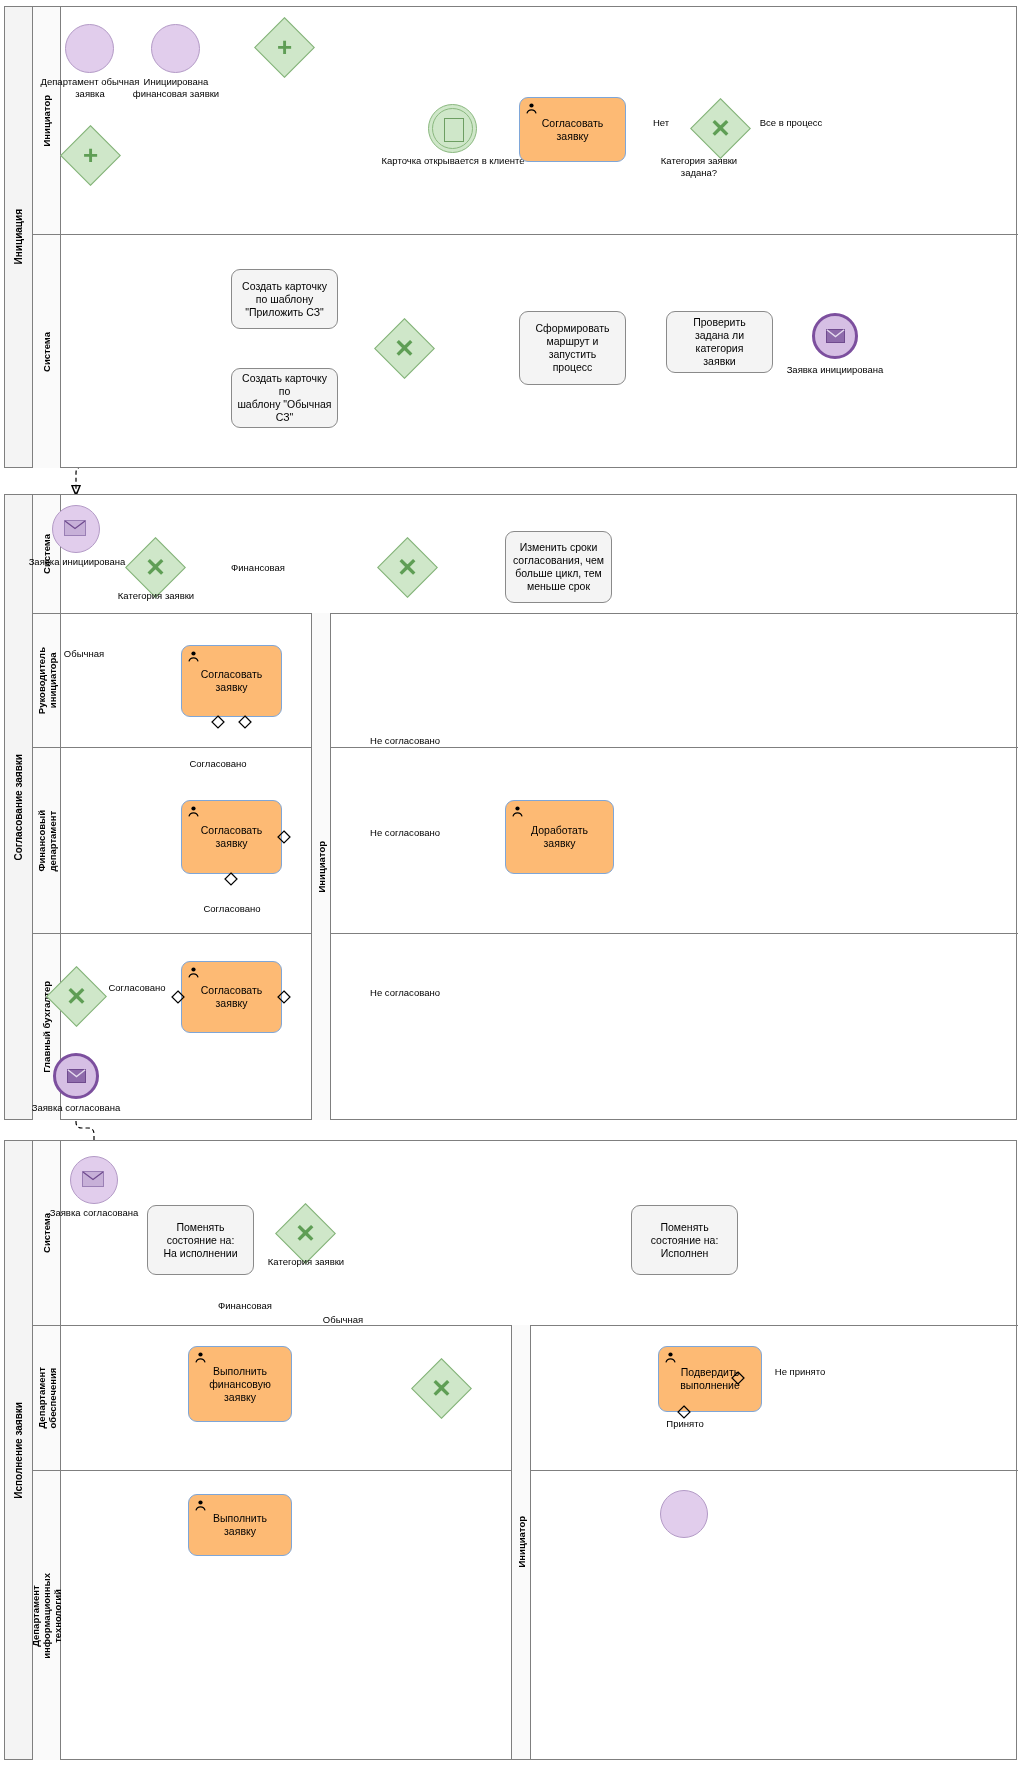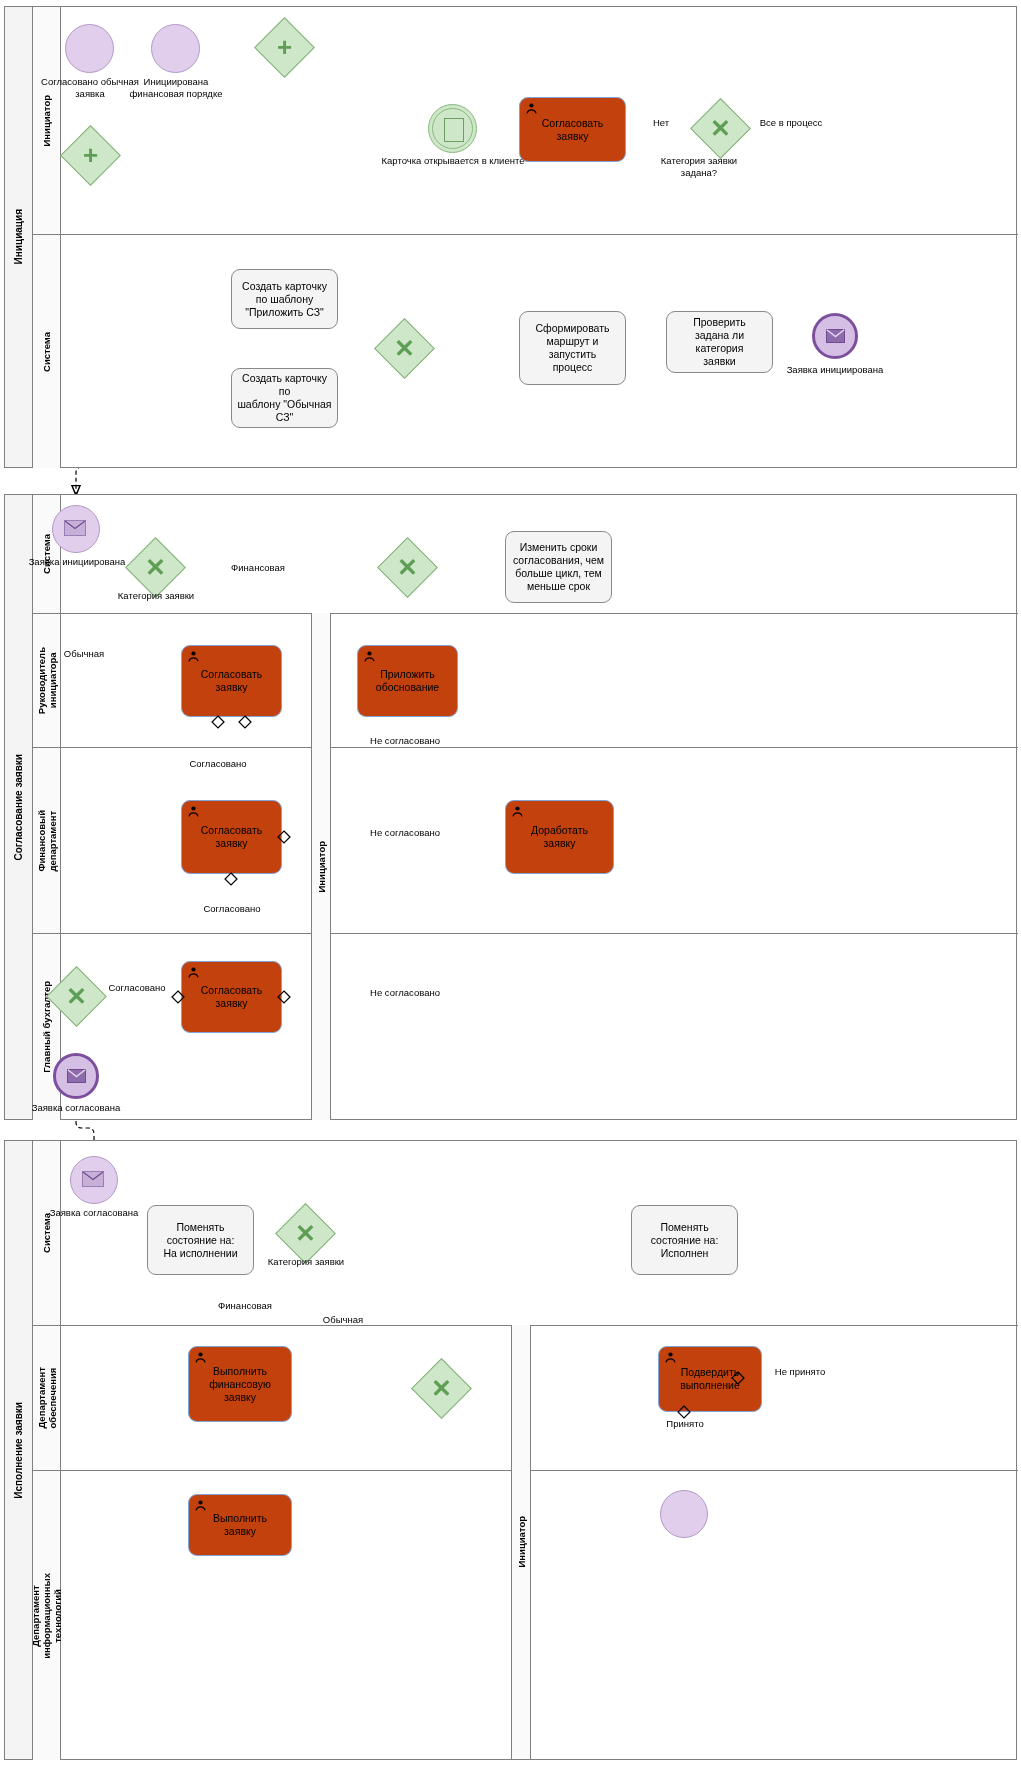--- a/index.html
+++ b/index.html
@@ -10,21 +10,21 @@
   .pool-title span{writing-mode:vertical-rl;transform:rotate(180deg);font-size:10px;font-weight:bold;color:#000;letter-spacing:0px;white-space:nowrap;}
   .lane{position:absolute;box-sizing:border-box;border-bottom:1px solid #7f7f7f;}
   .lane:last-child{border-bottom:none;}
   .lane-title{position:absolute;left:0;top:0;width:28px;height:100%;background:#fafafa;border-right:1px solid #7f7f7f;box-sizing:border-box;display:flex;align-items:center;justify-content:center;}
   .lane-title span{writing-mode:vertical-rl;transform:rotate(180deg);font-size:9.5px;font-weight:bold;color:#000;text-align:center;line-height:11px;white-space:nowrap;}
   .vlane{position:absolute;box-sizing:border-box;background:#fafafa;border-left:1px solid #7f7f7f;border-right:1px solid #7f7f7f;display:flex;align-items:center;justify-content:center;}
   .vlane span{writing-mode:vertical-rl;transform:rotate(180deg);font-size:9.5px;font-weight:bold;color:#000;white-space:nowrap;}
 
   
   .task{position:absolute;box-sizing:border-box;border-radius:9px;display:flex;align-items:center;justify-content:center;text-align:center;font-size:10.5px;line-height:13px;color:#000;padding:3px 5px;}
-  .task.user{background:#c2410c;border:1.4px solid #7ea6d8;text-align:center;}
+  .task.user{background:#fdba74;border:1.4px solid #7ea6d8;text-align:center;}
   .task.sys{background:#f4f4f4;border:1.2px solid #8a8a8a;}
   .task .ico{position:absolute;left:5px;top:4px;width:13px;height:13px;}
 
   
   .ev{position:absolute;border-radius:50%;box-sizing:border-box;}
   .ev.start{background:#e1cdec;border:1.6px solid #b39ac6;}
   .ev.end{background:#d6bfe4;border:3.4px solid #7c4f9e;}
   .ev.inter{background:#cfe7c9;border:1.4px solid #8ab87f;}
   .ev.inter .ring{position:absolute;inset:3px;border:1.4px solid #8ab87f;border-radius:50%;}
   .env{position:absolute;box-sizing:border-box;}
@@ -161,28 +161,28 @@
       </div>
     </div>
     <div class="lane" style="left:28px;top:228px;width:985px;height:233px;border-bottom:none;">
       <div class="lane-title">
         <span>Система</span>
       </div>
     </div>
   </div>
 
   <div class="ev start" style="left:65px;top:24px;width:49px;height:49px;"></div>
-  <div class="lbl wrap" style="left:40px;top:76px;width:100px;">Согласовано
+  <div class="lbl wrap" style="left:40px;top:76px;width:100px;">Департамент
 обычная
 заявка</div>
 
   <div class="ev start" style="left:151px;top:24px;width:49px;height:49px;"></div>
   <div class="lbl wrap" style="left:126px;top:76px;width:100px;">Инициирована
 финансовая
-порядке</div>
+заявки</div>
 
   <div class="gw" style="left:263px;top:26px;width:43px;height:43px;">
     <div class="dm"></div>
       <div class="mark" style="font-size:26px;line-height:43px;">+</div>
   </div>
   <div class="gw" style="left:69px;top:134px;width:43px;height:43px;">
     <div class="dm"></div>
       <div class="mark" style="font-size:26px;line-height:43px;">+</div>
   </div>
 
@@ -324,28 +324,20 @@
     <path d="M218,716 L224,722 L218,728 L212,722 z" fill="#fff" stroke="#000" stroke-width="1.1"></path>
     <path d="M245,716 L251,722 L245,728 L239,722 z" fill="#fff" stroke="#000" stroke-width="1.1"></path>
     <path d="M231,873 L237,879 L231,885 L225,879 z" fill="#fff" stroke="#000" stroke-width="1.1"></path>
     <path d="M284,831 L290,837 L284,843 L278,837 z" fill="#fff" stroke="#000" stroke-width="1.1"></path>
     <path d="M284,991 L290,997 L284,1003 L278,997 z" fill="#fff" stroke="#000" stroke-width="1.1"></path>
     <path d="M178,991 L184,997 L178,1003 L172,997 z" fill="#fff" stroke="#000" stroke-width="1.1"></path>
     <path d="M738,1372 L744,1378 L738,1384 L732,1378 z" fill="#fff" stroke="#000" stroke-width="1.1"></path>
     <path d="M684,1406 L690,1412 L684,1418 L678,1412 z" fill="#fff" stroke="#000" stroke-width="1.1"></path>
   </svg>
 
-  <div class="task user" style="left:357px;top:645px;width:101px;height:72px;">
-    <svg class="ico" viewBox="0 0 16 16">
-        <circle cx="8" cy="4.3" r="2.6" fill="#000"></circle>
-        <path d="M2.4,14 A5.8,5.8 0 0 1 13.6,14" fill="none" stroke="#000" stroke-width="1.5"></path>
-      </svg>
-    <span style="white-space:pre-line">Приложить
-обоснование</span>
-  </div>
 
   <div class="lbl" style="left:178px;top:758px;width:80px;">Согласовано</div>
   <div class="lbl" style="left:345px;top:735px;width:120px;background:#fff;">Не согласовано</div>
 
   <div class="task user" style="left:181px;top:800px;width:101px;height:74px;">
     <svg class="ico" viewBox="0 0 16 16">
         <circle cx="8" cy="4.3" r="2.6" fill="#000"></circle>
         <path d="M2.4,14 A5.8,5.8 0 0 1 13.6,14" fill="none" stroke="#000" stroke-width="1.5"></path>
       </svg>
     <span>Согласовать заявку</span>

